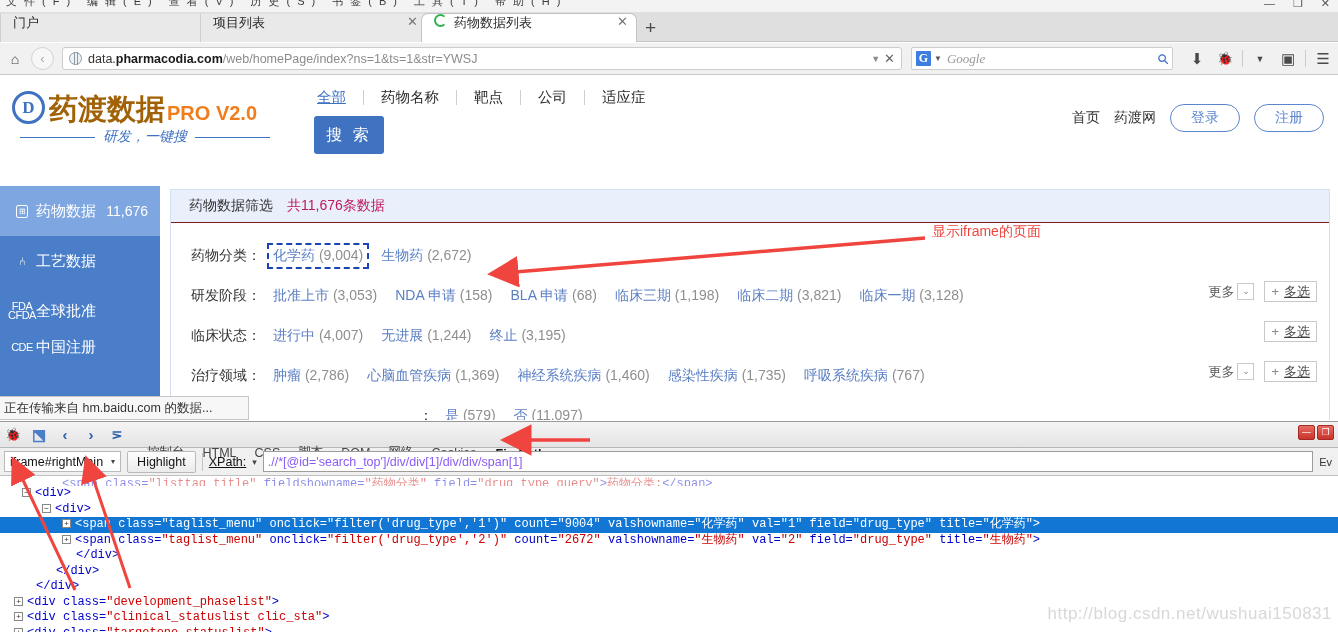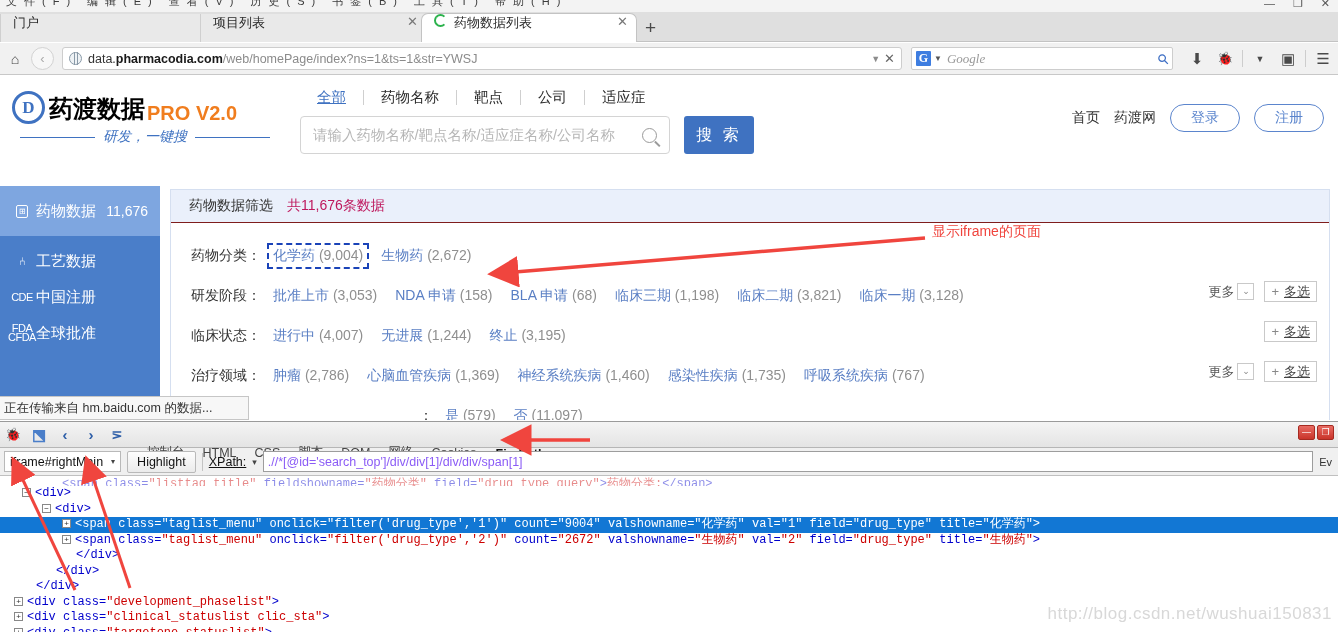--- a/index.html
+++ b/index.html
@@ -109,21 +109,21 @@
   .page { position: absolute; top: 76px; left: 0; width: 1338px; height: 344px; background: #fff; overflow: hidden; }
 
   .siteheader { position: absolute; top: 0; left: 0; width: 1338px; height: 109px; background: #fff; }
   .logo { position: absolute; left: 12px; top: 15px; display: flex; align-items: flex-start; }
   .logomark {
     width: 33px; height: 33px; border-radius: 50%;
     border: 3px solid #3f72c1; color: #3f72c1;
     font-weight: bold; font-size: 17px; text-align: center; line-height: 28px;
     font-family: "Liberation Serif", serif; margin-right: 4px;
   }
-  .logotext { font-size: 24px; font-weight: bold; color: #000000; letter-spacing: 0px; line-height: 36px; }
+  .logotext { font-size: 29px; font-weight: bold; color: #a16207; letter-spacing: 0px; line-height: 36px; }
   .logopro { font-size: 20px; font-weight: bold; color: #f07d1e; margin-left: 2px; align-self: flex-end; padding-bottom: 2px;}
   .logosub {
     position: absolute; left: 20px; top: 52px; width: 250px;
     display: flex; align-items: center; gap: 8px;
   }
   .logosub .ln { flex: 1; height: 1px; background: #3f72c1; }
   .logosub .st { font-size: 14px; color: #3f72c1; font-style: italic; white-space: nowrap; }
 
   .sbtabs { position: absolute; left: 300px; top: 12px; display: flex; align-items: center; }
   .sbtab { font-size: 14.5px; color: #2b2b2b; padding: 0 17px; white-space: nowrap; cursor: pointer; }
@@ -374,24 +374,20 @@
         <span class="sbtab">药物名称</span>
         <span class="sbdiv"></span>
         <span class="sbtab">靶点</span>
         <span class="sbdiv"></span>
         <span class="sbtab">公司</span>
         <span class="sbdiv"></span>
         <span class="sbtab">适应症</span>
       </div>
 
       <div class="searchrow">
-        <div class="bigsearch">
-          <span class="ph">请输入药物名称/靶点名称/适应症名称/公司名称</span>
-          <span class="mg"></span>
-        </div>
         <div class="searchbtn">搜 索</div>
       </div>
 
       <div class="headright">
         <span class="hrlink">首页</span>
         <span class="hrlink">药渡网</span>
         <span class="hrbtn">登录</span>
         <span class="hrbtn">注册</span>
       </div>
     </div>
@@ -399,27 +395,27 @@
     <div class="sidebar">
       <div class="sbitem sel">
         <span class="sbicon"><span class="box">⊞</span></span>
         <span class="sblabel">药物数据</span>
         <span class="sbcount">11,676</span>
       </div>
       <div class="sbitem">
         <span class="sbicon">⑃</span>
         <span class="sblabel">工艺数据</span>
       </div>
+      <div class="sbitem">
+        <span class="sbicon">FDA<br>CFDA</span>
+        <span class="sblabel">全球批准</span>
+      </div>
       <div class="sbitem" style="height:22px;overflow:hidden;">
         <span class="sbicon">CDE</span>
         <span class="sblabel">中国注册</span>
-      </div>
-      <div class="sbitem">
-        <span class="sbicon">FDA<br>CFDA</span>
-        <span class="sblabel">全球批准</span>
       </div>
       <div class="sbfooter">
         <span class="sbfootericon">✎</span>
         <span class="sbfootertext">研发资源</span>
         <span class="sbfooterchev">»</span>
       </div>
     </div>
 
     <div class="filterpanel">
       <div class="fhead">

